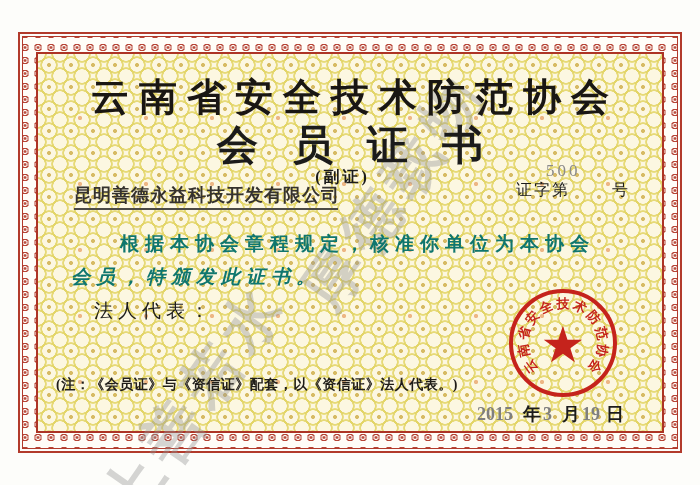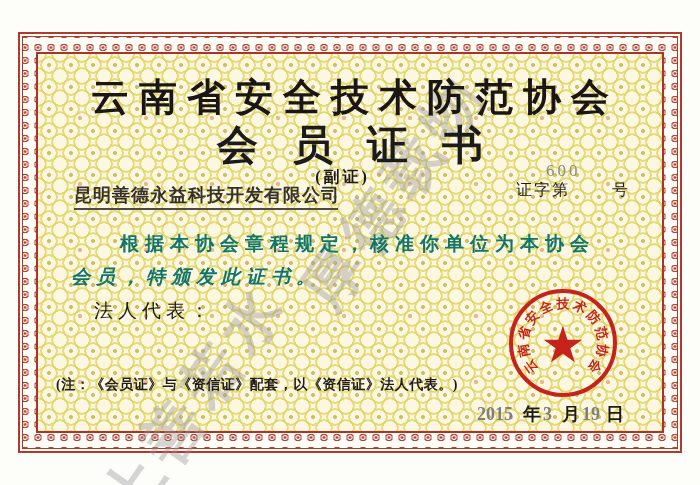--- a/index.html
+++ b/index.html
@@ -116,21 +116,21 @@
 
   <div class="wm wm1">上善若水</div>
   <div class="wm wm2">厚德载物</div>
 
   <div class="txt assoc">云南省安全技术防范协会</div>
 
   <div class="txt title">会员证书</div>
 
   <div class="txt subtitle">(副证)</div>
 
-  <div class="txt cert-number">600</div>
+  <div class="txt cert-number">500</div>
 
   <div class="txt certno-row">
     <span>证字第</span>
     <span>号</span>
   </div>
 
   <div class="txt member-name">昆明善德永益科技开发有限公司</div>
   <div class="member-underline"></div>
 
   <div class="txt body-line body1">根据本协会章程规定，核准你单位为本协会</div>

